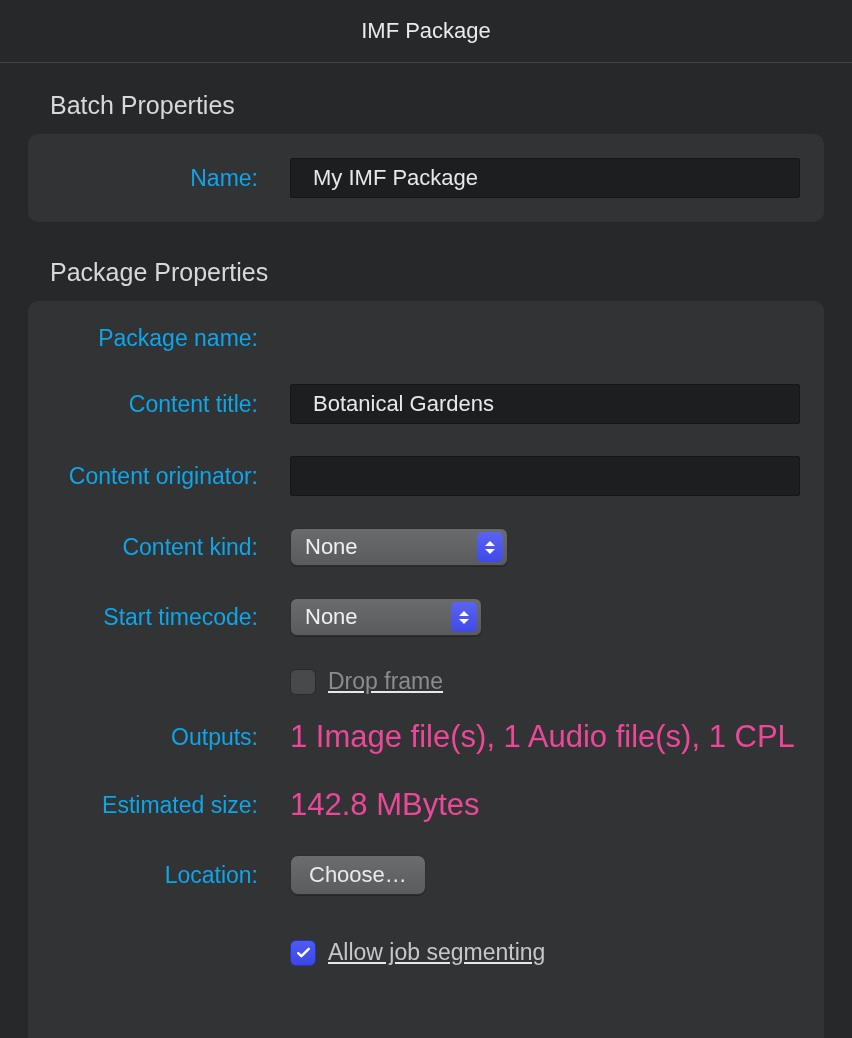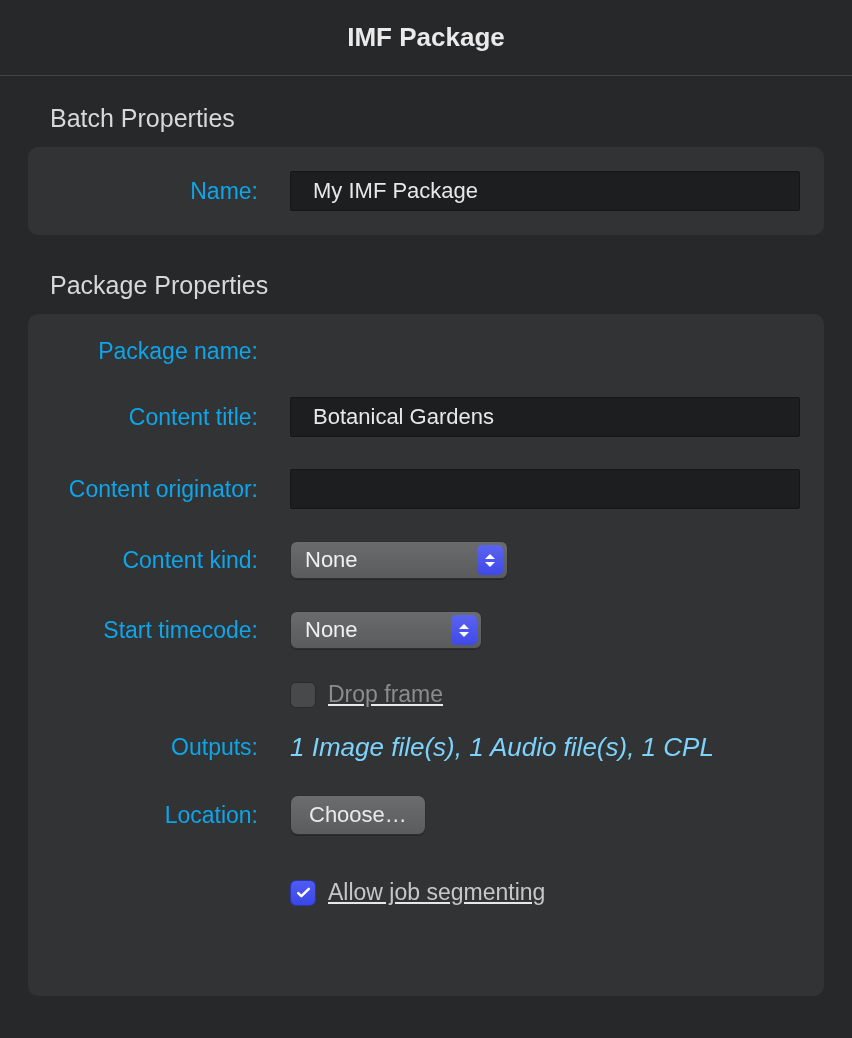--- a/index.html
+++ b/index.html
@@ -9,27 +9,27 @@
     }
     body {
       width: 852px;
       height: 1038px;
       background: #27282a;
       font-family: -apple-system, "Helvetica Neue", Helvetica, Arial, sans-serif;
       color: #e8e8e8;
       overflow: hidden;
     }
     .titlebar {
-      height: 76px;
+      height: 63px;
       display: flex;
       align-items: center;
       justify-content: center;
       border-bottom: 1px solid #444;
-      font-size: 26px;
-      font-weight: 700;
+      font-size: 22px;
+      font-weight: 400;
       color: #eaeaea;
     }
     .content {
       padding: 28px 28px 0 28px;
     }
     .section-heading {
       font-size: 25px;
       font-weight: 500;
       color: #d8d8d8;
       margin: 0 0 14px 22px;
@@ -144,23 +144,22 @@
       height: 17px;
     }
     .checkbox-label {
       font-size: 23px;
       color: #c7c7c7;
     }
     .checkbox-label.disabled {
       color: #8c8c8c;
     }
     .static-value {
-      font-size: 26px;
-      color: #7dd3fc;
-      font-style: italic;
+      font-size: 31px;
+      color: #ec4899;
     }
     .button {
       display: inline-flex;
       align-items: center;
       height: 40px;
       padding: 0 18px;
       background: linear-gradient(#6b6c6e, #5b5c5e);
       border: 1px solid #2f2f2f;
       border-radius: 8px;
       font-size: 22px;
@@ -232,20 +231,24 @@
         </span>
         <span class="checkbox-label disabled">Drop frame</span>
       </div>
     </div>
 
     <div class="row">
       <div class="label">Outputs:</div>
       <div class="static-value">1 Image file(s), 1 Audio file(s), 1 CPL</div>
     </div>
 
+    <div class="row">
+      <div class="label">Estimated size:</div>
+      <div class="static-value">142.8 MBytes</div>
+    </div>
 
     <div class="row">
       <div class="label">Location:</div>
       <div class="button">Choose…</div>
     </div>
 
     <div class="segmenting-row">
       <div class="checkbox-row">
         <span class="checkbox checked">
           <svg viewBox="0 0 16 16">

